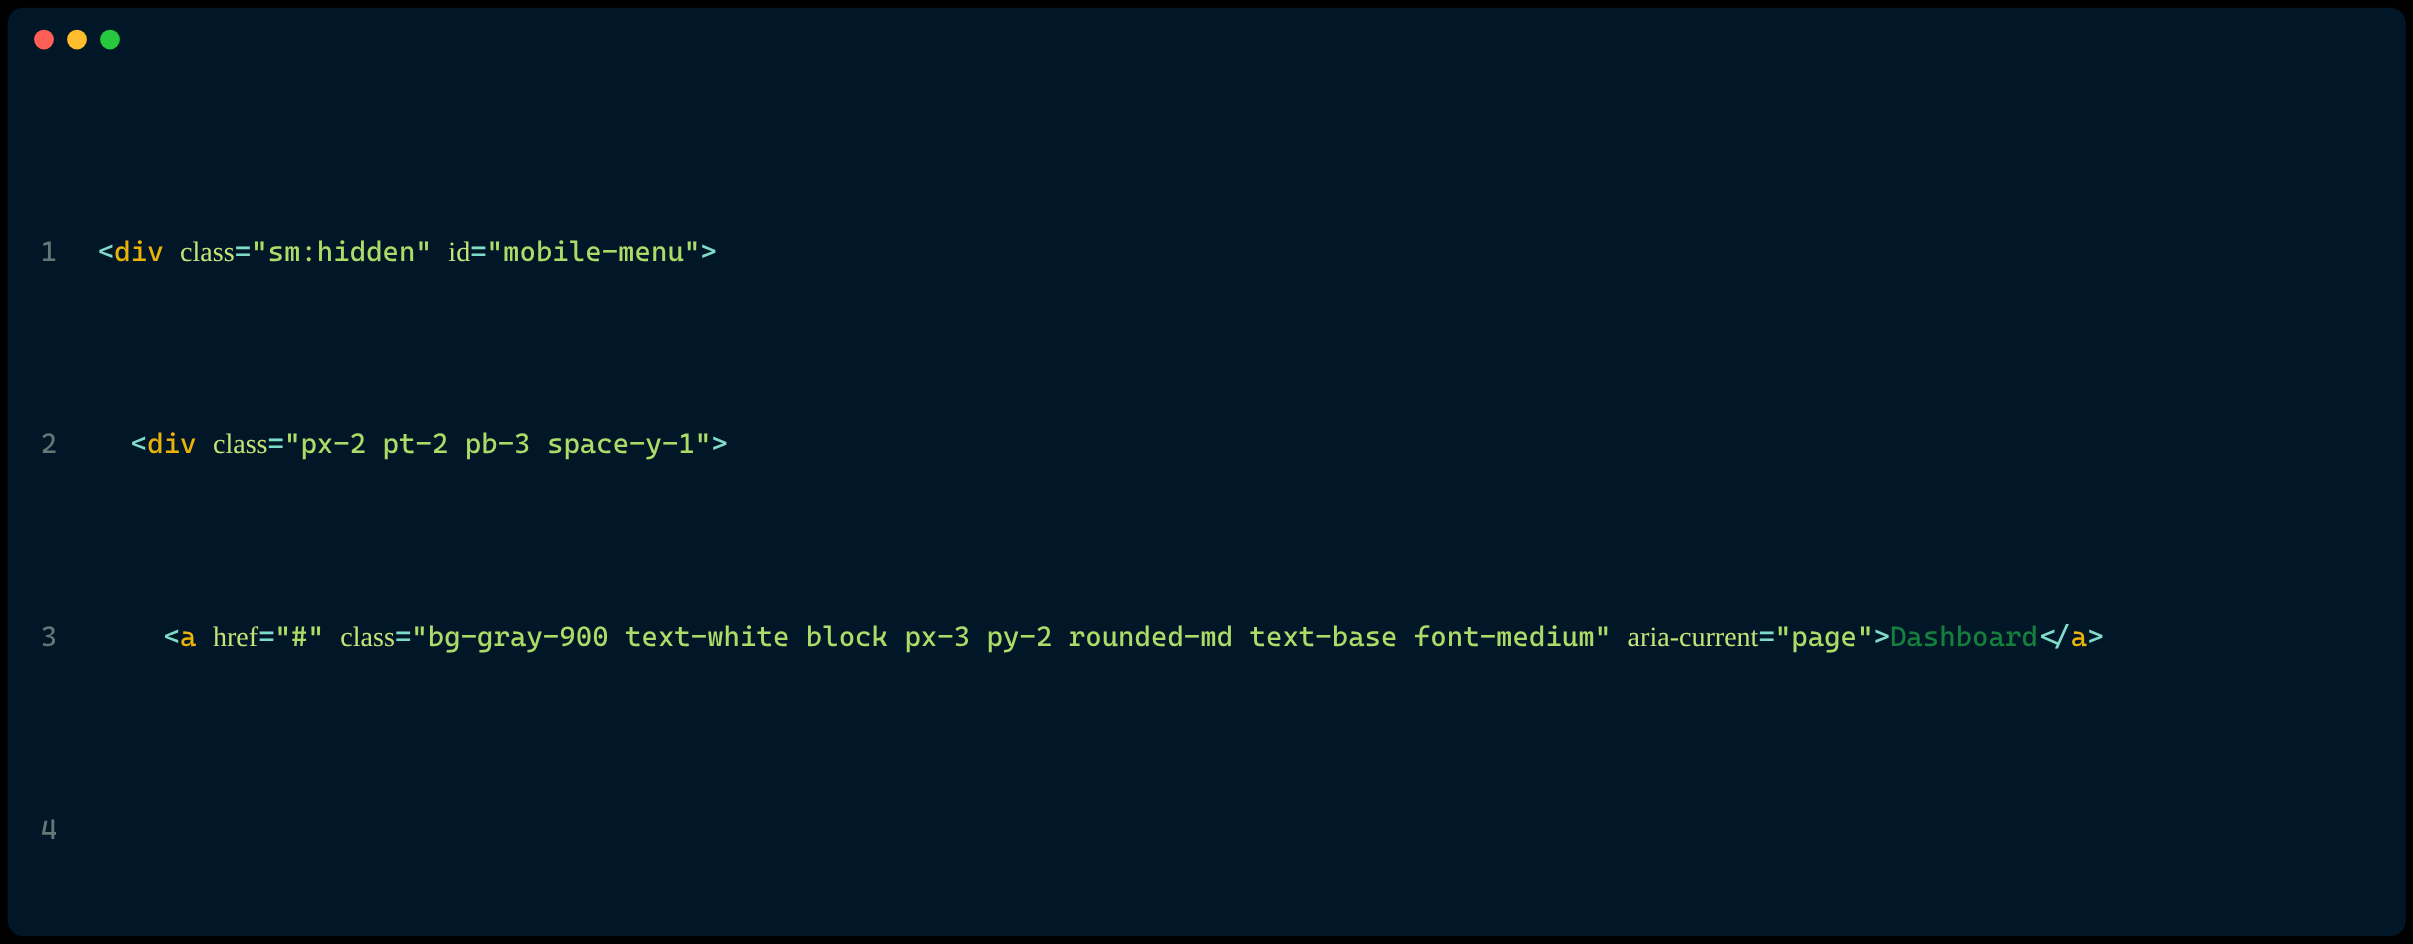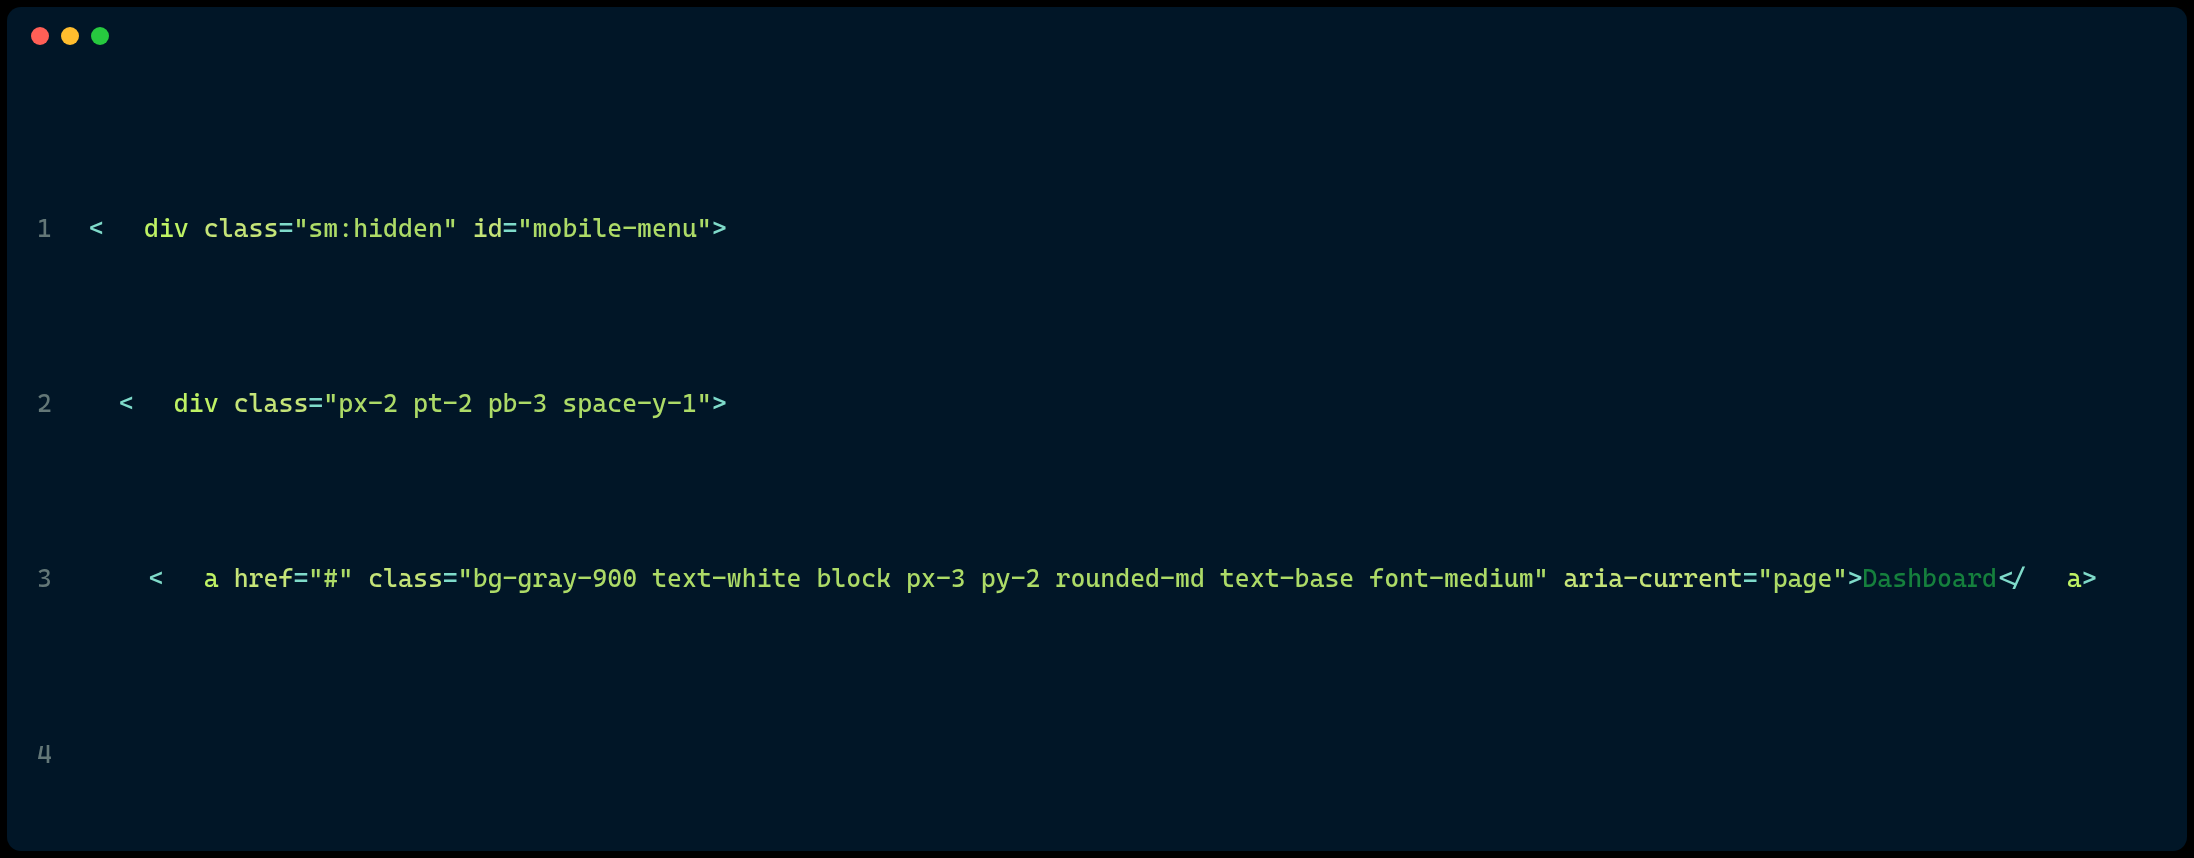--- a/index.html
+++ b/index.html
@@ -52,22 +52,22 @@
     flex-shrink: 0;
     text-align: left;
     user-select: none;
     padding-left: 6px;
   }
   .content {
     flex: 1;
     white-space: pre-wrap;
     word-break: break-all;
   }
-  .tag   { color: #bef264; margin-left: 40px; }
-  .attr  { color: #c5e478; }
+  .tag   { color: #eab308; }
+  .attr  { color: #c5e478; font-family: Liberation Serif, serif; }
   .str   { color: #addb67; }
   .text  { color: #15803d; }
   .lt, .gt, .eq { color: #7fdbca; }
 </style>
 </head>
 <body>
 
 <div class="window">
   <div class="titlebar">
     <div class="dot red"></div>

